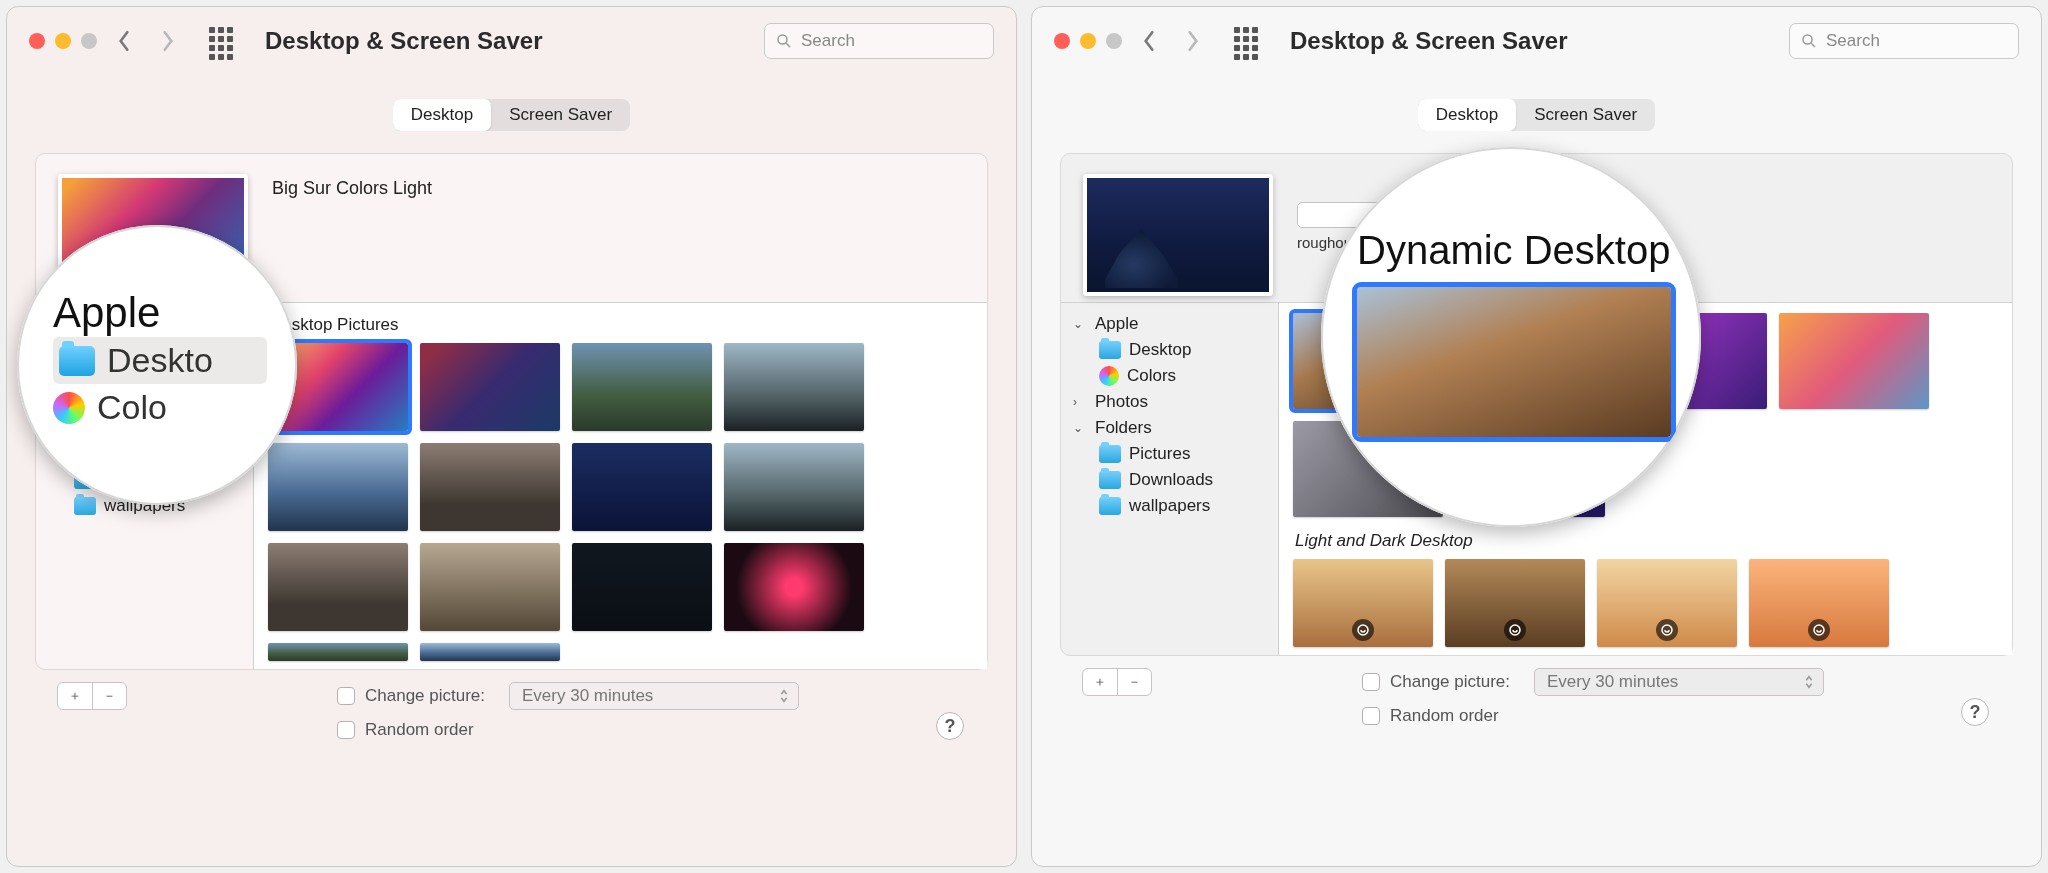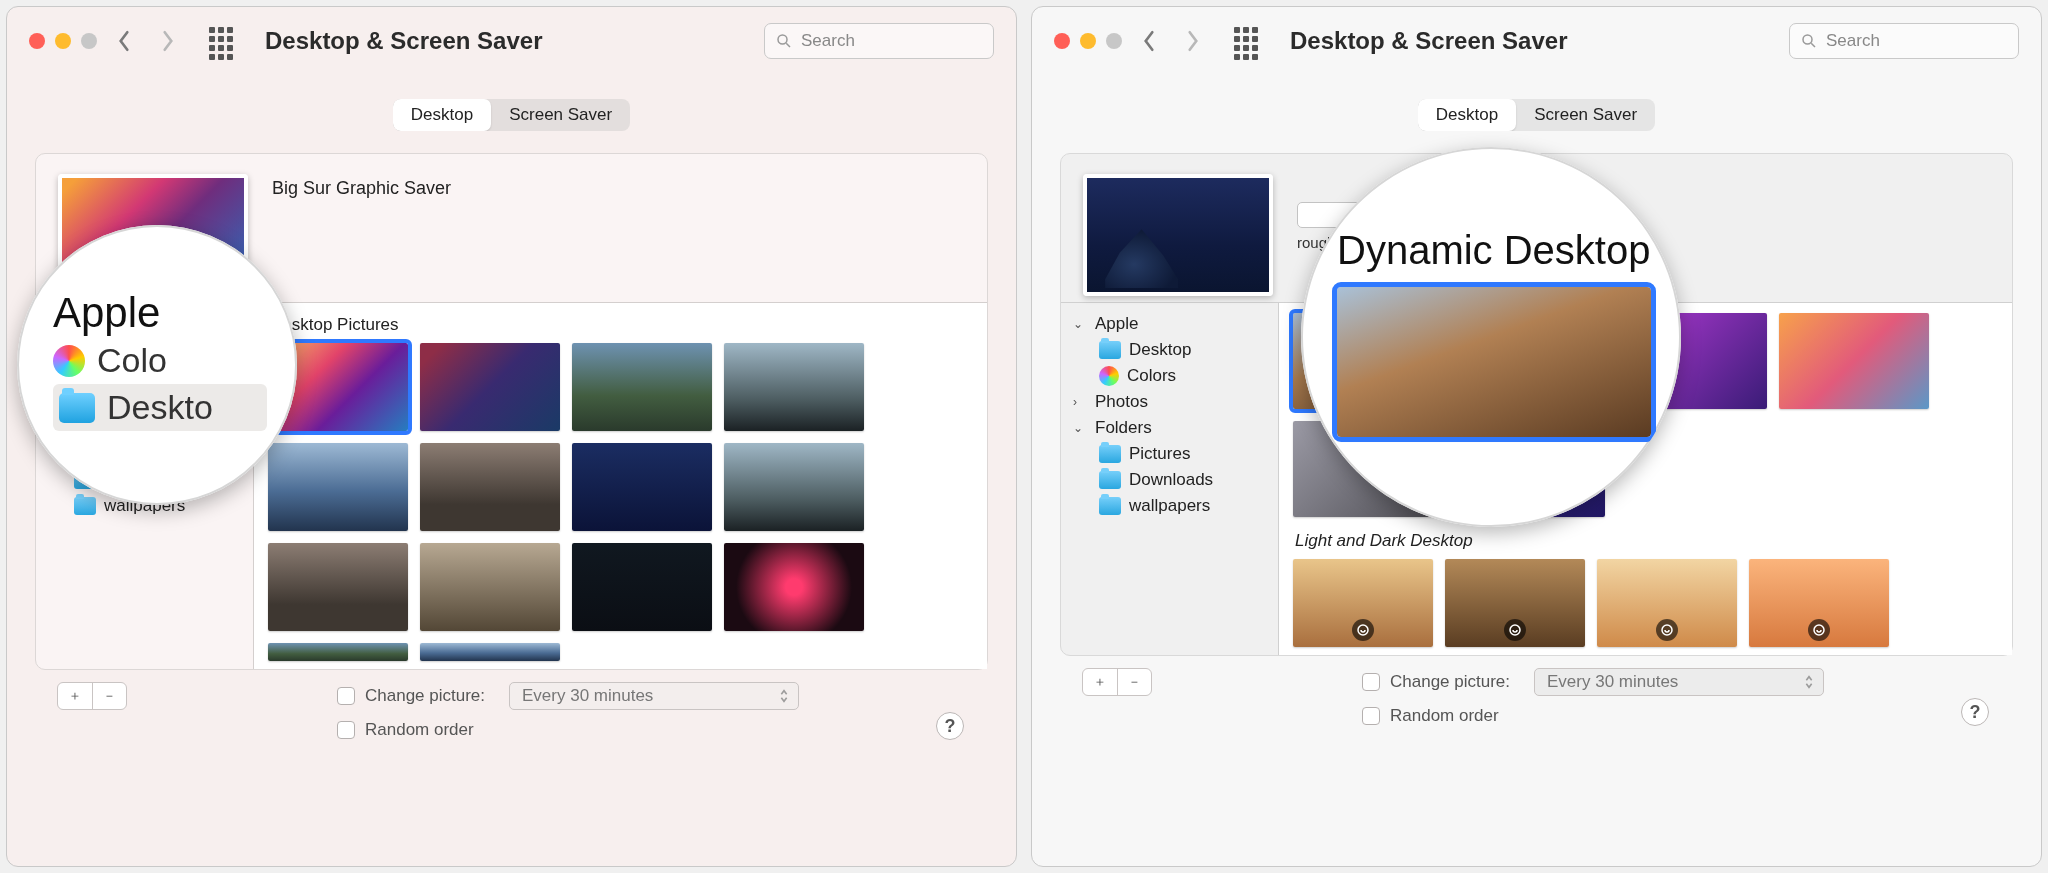--- a/index.html
+++ b/index.html
@@ -240,21 +240,21 @@
     position:absolute;
     border-radius:50%;
     background:#fff;
     box-shadow: 0 6px 20px rgba(0,0,0,.28), inset 0 0 0 2px #d6d6d6;
     overflow:hidden;
     display:flex; flex-direction:column;
     justify-content:center;
     padding: 20px 30px 30px 36px;
   }
   .mag.m1 { left: 10px; top: 218px; width: 280px; height: 280px; }
-  .mag.m2 { right: 360px; top: 140px; width: 380px; height: 380px; left:auto; }
+  .mag.m2 { right: 340px; top: 140px; width: 380px; height: 380px; left:auto; }
   .mag .hdr { font-size: 42px; font-weight:400; color:#111; }
   .mag .row { display:flex; align-items:center; gap:12px; font-size:34px; color:#333; padding:4px 0; }
   .mag .row .mi { width:36px; height:30px; }
   .mag .row .mi.folder { background:linear-gradient(#6fd0ff,#1fa2e0); border-radius:5px; position:relative; }
   .mag .row .mi.folder::before { content:""; position:absolute; left:3px; top:-5px; width:12px; height:7px; background:#6fd0ff; border-radius:3px 3px 0 0; }
   .mag .row .mi.colors { width:32px; height:32px; border-radius:50%; background: conic-gradient(#ff4d4d,#ffcc00,#66ff66,#33ccff,#cc66ff,#ff4d4d); }
   .mag .row.sel { background:#eceae8; border-radius:6px; padding-left:6px; }
   .m2 .hdr { font-size: 40px; padding-bottom: 14px; }
   .m2 .bigthumb {
     width: 100%; height: 150px; border-radius:4px;
@@ -312,21 +312,21 @@
       <div class="tab-group">
         <div class="tab active">Desktop</div>
         <div class="tab">Screen Saver</div>
       </div>
     </div>
 
     <div class="card">
       <div class="card-top">
         <div class="preview-thumb"></div>
         <div class="top-text">
-          <div class="wall-name">Big Sur Graphic Saver</div>
+          <div class="wall-name">Big Sur Colors Light</div>
         </div>
       </div>
 
       <div class="card-split">
         <div class="sidebar">
           <div class="sb-row">
               <span class="disc">⌄</span>
               <span>Apple</span>
             </div>
           <div class="sb-row child">
@@ -401,27 +401,27 @@
           <div class="chk"></div>
           <span>Random order</span>
         </div>
       </div>
       <div class="help">?</div>
     </div>
   </div>
 
   <div class="mag m1">
     <div class="hdr">Apple</div>
+    <div class="row sel">
+        <span class="mi folder"></span>
+        <span>Deskto</span>
+      </div>
     <div class="row">
         <span class="mi colors"></span>
         <span>Colo</span>
-      </div>
-    <div class="row sel">
-        <span class="mi folder"></span>
-        <span>Deskto</span>
       </div>
   </div>
 </div>
 
 <div class="pane">
   <div class="titlebar">
     <div class="traffic">
       <div class="dot red"></div>
       <div class="dot yellow"></div>
       <div class="dot grey"></div>

